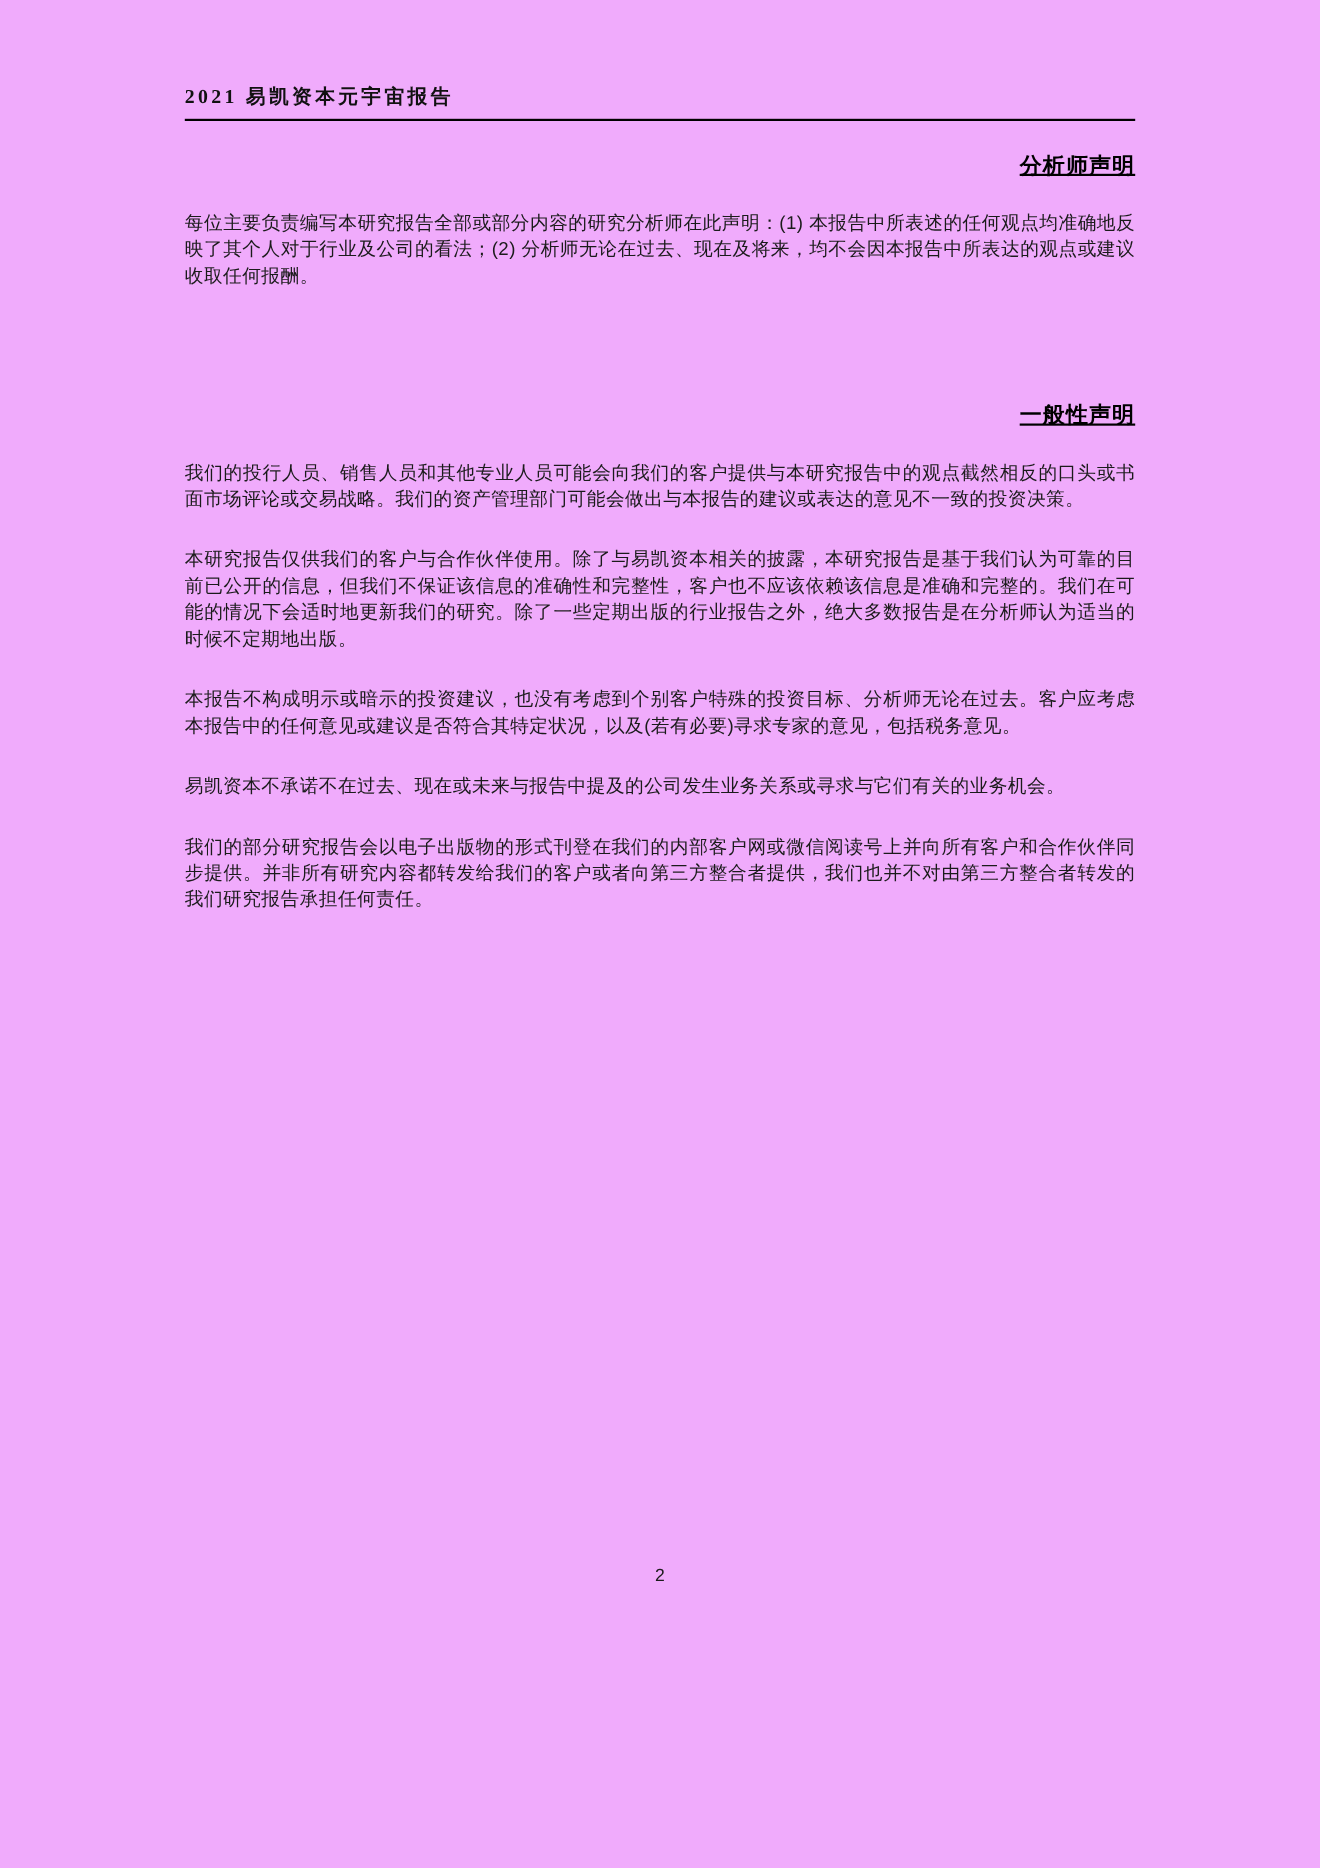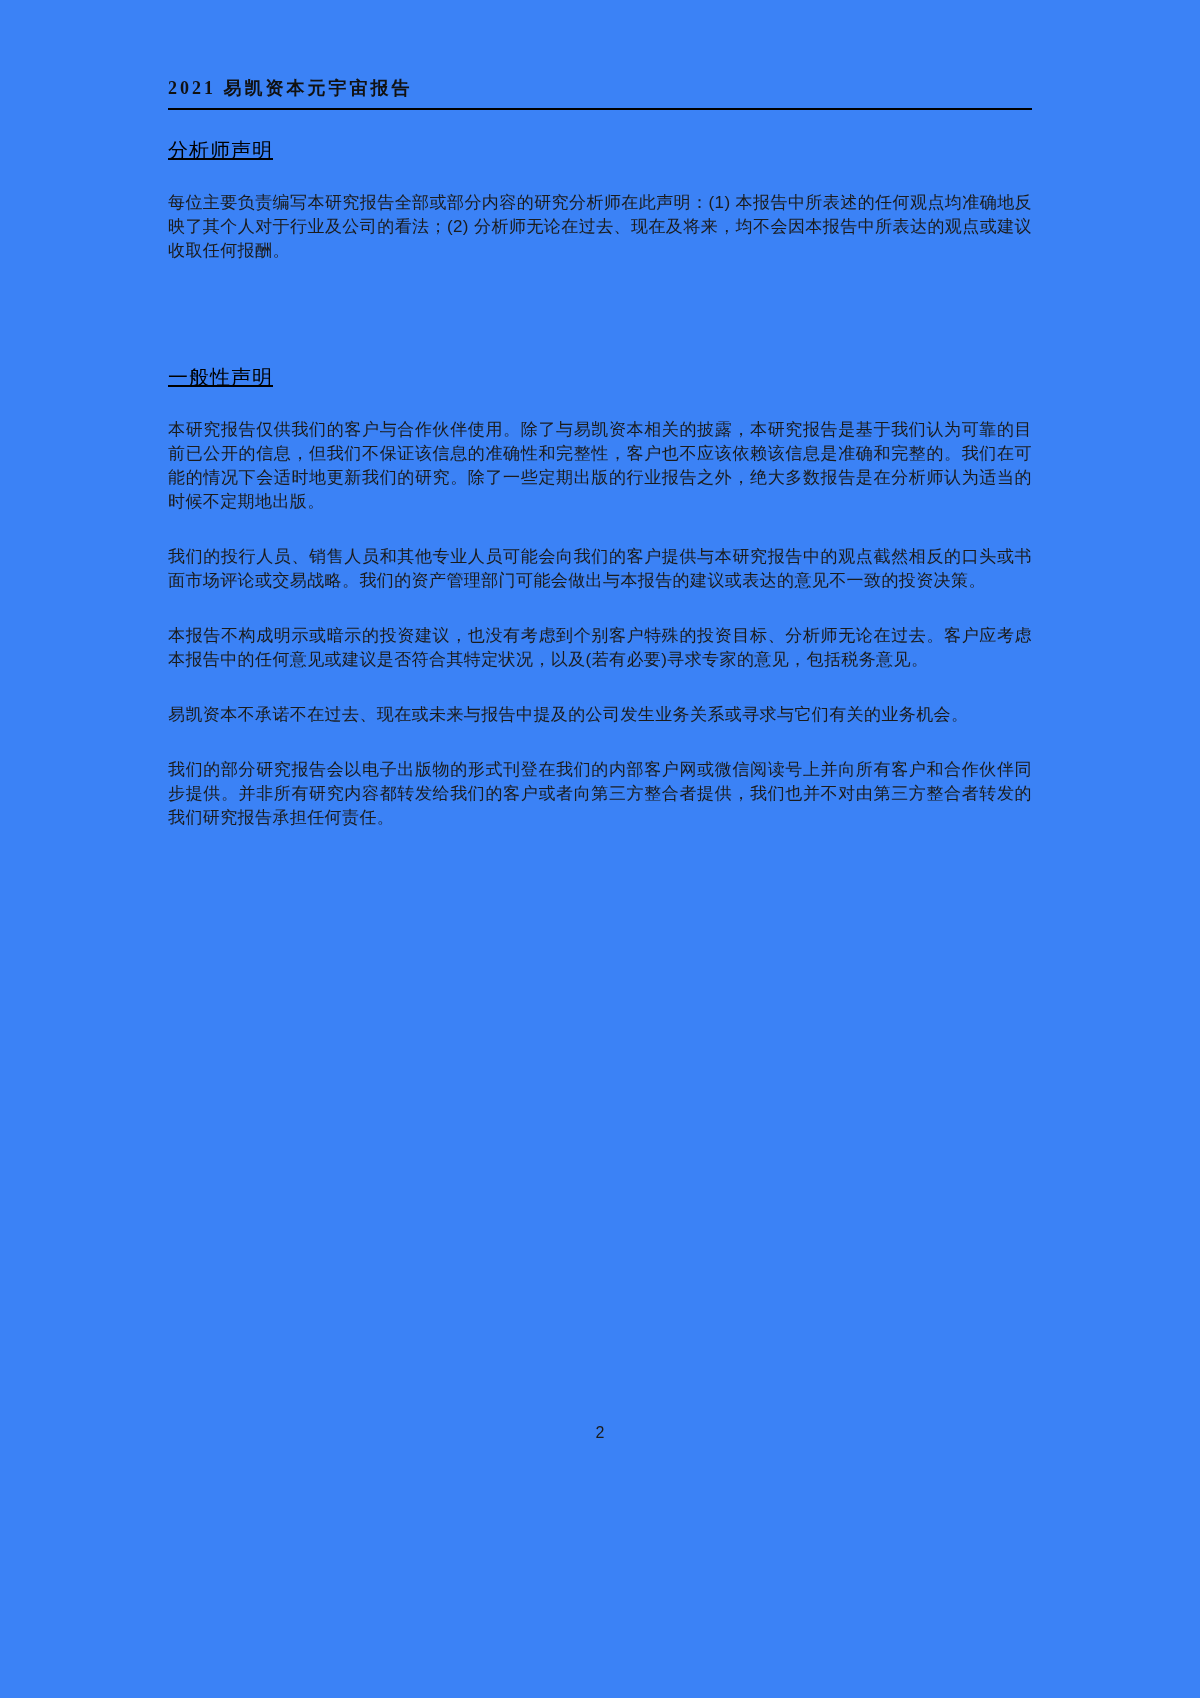--- a/index.html
+++ b/index.html
@@ -4,21 +4,21 @@
 <style>
   html, body {
     margin: 0;
     padding: 0;
     background: #ffffff;
   }
   .page {
     position: relative;
     width: 1200px;
     height: 1698px;
-    background: #3b82f6;
+    background: #f0abfc;
     overflow: hidden;
     font-family: "Liberation Sans", "DejaVu Sans", sans-serif;
     color: #1b1b1b;
   }
   .content {
     position: absolute;
     left: 168px;
     top: 76px;
     width: 864px;
   }
@@ -31,25 +31,26 @@
     padding-bottom: 8px;
   }
   .doc-header-rule {
     border: none;
     border-top: 2px solid #000000;
     margin: 0 0 0 0;
     width: 864px;
   }
   .section-heading {
     font-size: 20px;
-    font-weight: normal;
+    font-weight: bold;
     text-decoration: underline;
     color: #000000;
     margin: 0 0 27px 0;
     letter-spacing: 1px;
+    text-align: right;
   }
   .heading-first {
     margin-top: 27px;
   }
   .heading-second {
     margin-top: 101px;
   }
   .para {
     font-size: 17px;
     line-height: 24px;
@@ -78,22 +79,22 @@
     <div class="doc-header-title">2021 易凯资本元宇宙报告</div>
     <hr class="doc-header-rule">
 
     <div>
       <div class="section-heading heading-first">分析师声明</div>
       <p class="para">每位主要负责编写本研究报告全部或部分内容的研究分析师在此声明：(1) 本报告中所表述的任何观点均准确地反映了其个人对于行业及公司的看法；(2) 分析师无论在过去、现在及将来，均不会因本报告中所表达的观点或建议收取任何报酬。</p>
     </div>
 
     <div>
       <div class="section-heading heading-second">一般性声明</div>
+      <p class="para">我们的投行人员、销售人员和其他专业人员可能会向我们的客户提供与本研究报告中的观点截然相反的口头或书面市场评论或交易战略。我们的资产管理部门可能会做出与本报告的建议或表达的意见不一致的投资决策。</p>
       <p class="para">本研究报告仅供我们的客户与合作伙伴使用。除了与易凯资本相关的披露，本研究报告是基于我们认为可靠的目前已公开的信息，但我们不保证该信息的准确性和完整性，客户也不应该依赖该信息是准确和完整的。我们在可能的情况下会适时地更新我们的研究。除了一些定期出版的行业报告之外，绝大多数报告是在分析师认为适当的时候不定期地出版。</p>
-      <p class="para">我们的投行人员、销售人员和其他专业人员可能会向我们的客户提供与本研究报告中的观点截然相反的口头或书面市场评论或交易战略。我们的资产管理部门可能会做出与本报告的建议或表达的意见不一致的投资决策。</p>
       <p class="para">本报告不构成明示或暗示的投资建议，也没有考虑到个别客户特殊的投资目标、分析师无论在过去。客户应考虑本报告中的任何意见或建议是否符合其特定状况，以及(若有必要)寻求专家的意见，包括税务意见。</p>
       <p class="para">易凯资本不承诺不在过去、现在或未来与报告中提及的公司发生业务关系或寻求与它们有关的业务机会。</p>
       <p class="para">我们的部分研究报告会以电子出版物的形式刊登在我们的内部客户网或微信阅读号上并向所有客户和合作伙伴同步提供。并非所有研究内容都转发给我们的客户或者向第三方整合者提供，我们也并不对由第三方整合者转发的我们研究报告承担任何责任。</p>
     </div>
 
   </div>
 
   <div class="page-number">2</div>
 </div>
 

